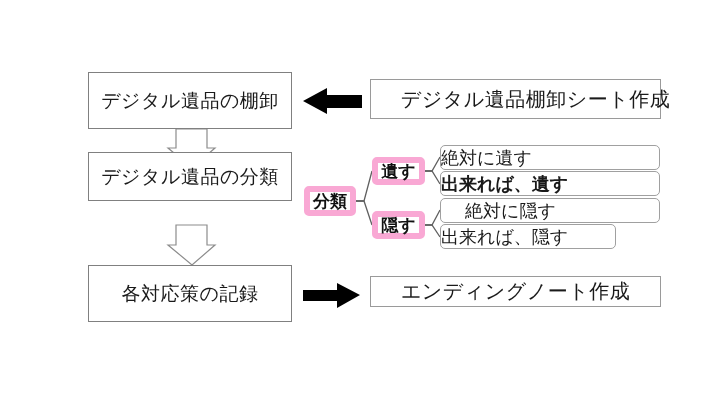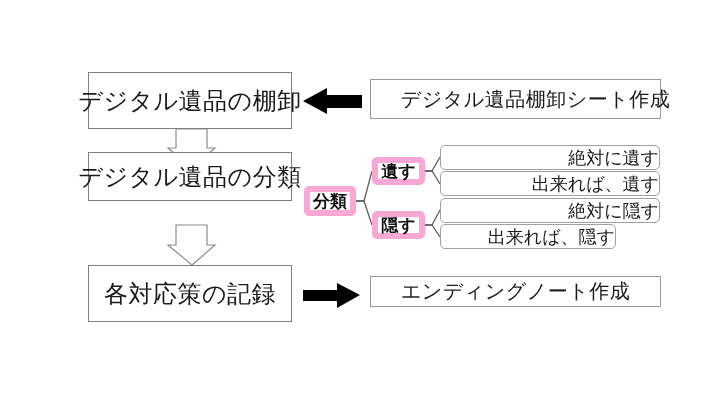--- a/index.html
+++ b/index.html
@@ -28,21 +28,21 @@
   
   .proc-box {
     position: absolute;
     box-sizing: border-box;
     border: 1px solid #808080;
     background: #ffffff;
     display: flex;
     align-items: center;
     justify-content: center;
     color: #1a1a1a;
-    font-size: 24px;
+    font-size: 19px;
     letter-spacing: 0.5px;
     white-space: nowrap;
   }
   #box-inventory { left: 88px;  top: 72px;  width: 204px; height: 57px; }
   #box-classify  { left: 88px;  top: 152px; width: 204px; height: 49px; text-align: right; }
   #box-record    { left: 88px;  top: 265px; width: 204px; height: 57px; text-align: center; }
 
   
   .out-box {
     position: absolute;
@@ -81,27 +81,27 @@
 
   
   .leaf-box {
     position: absolute;
     box-sizing: border-box;
     border: 1px solid #a0a0a0;
     border-radius: 5px;
     background: #ffffff;
     display: flex;
     align-items: center;
-    justify-content: flex-end;
+    justify-content: flex-start;
     color: #1a1a1a;
     font-size: 18px;
     white-space: nowrap;
   }
   #leaf-0 { left: 440px; top: 145px; width: 220px; height: 25px; }
-  #leaf-1 { left: 440px; top: 171px; width: 220px; height: 25px; }
+  #leaf-1 { left: 440px; top: 171px; width: 220px; height: 25px; font-weight: bold; }
   #leaf-2 { left: 440px; top: 198px; width: 220px; height: 25px; padding-left: 24px; }
   #leaf-3 { left: 440px; top: 224px; width: 176px; height: 25px; }
 </style>
 </head>
 <body>
 
 <div id="canvas">
 
   <svg class="svg-layer" viewBox="0 0 715 402">
 

